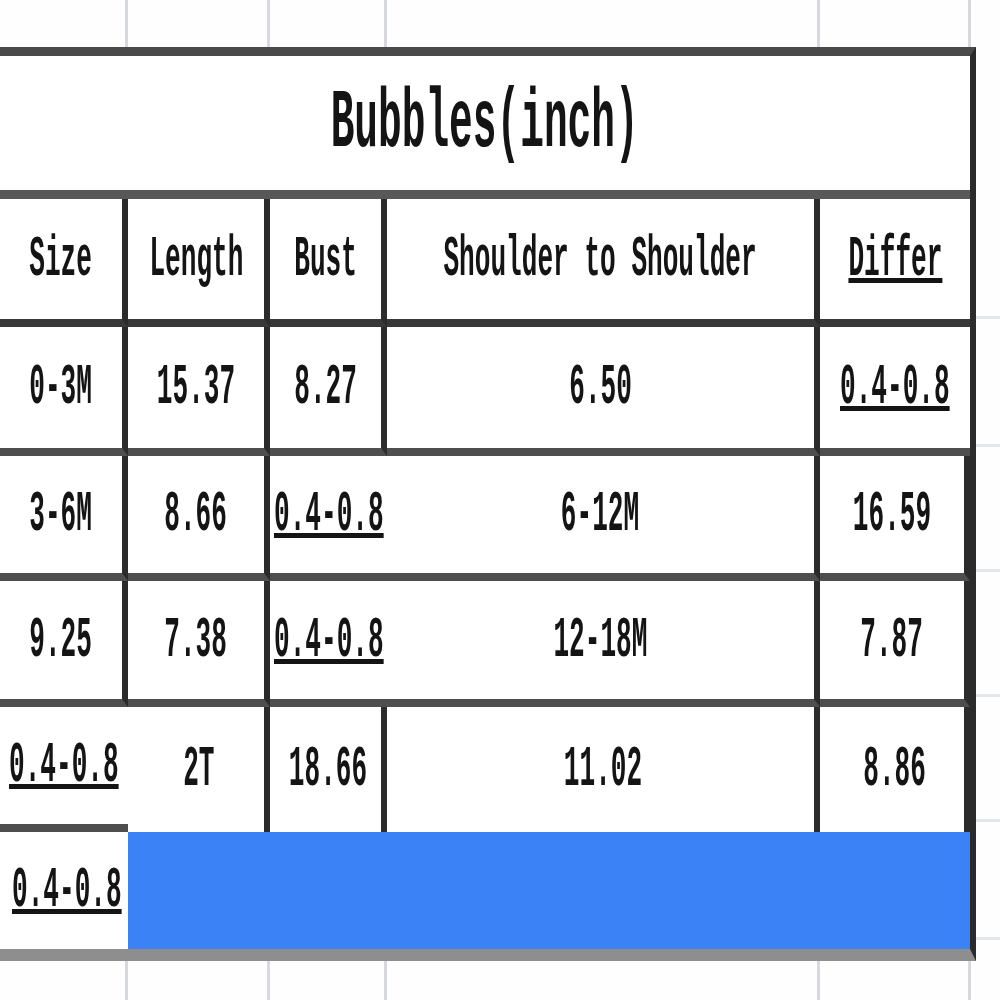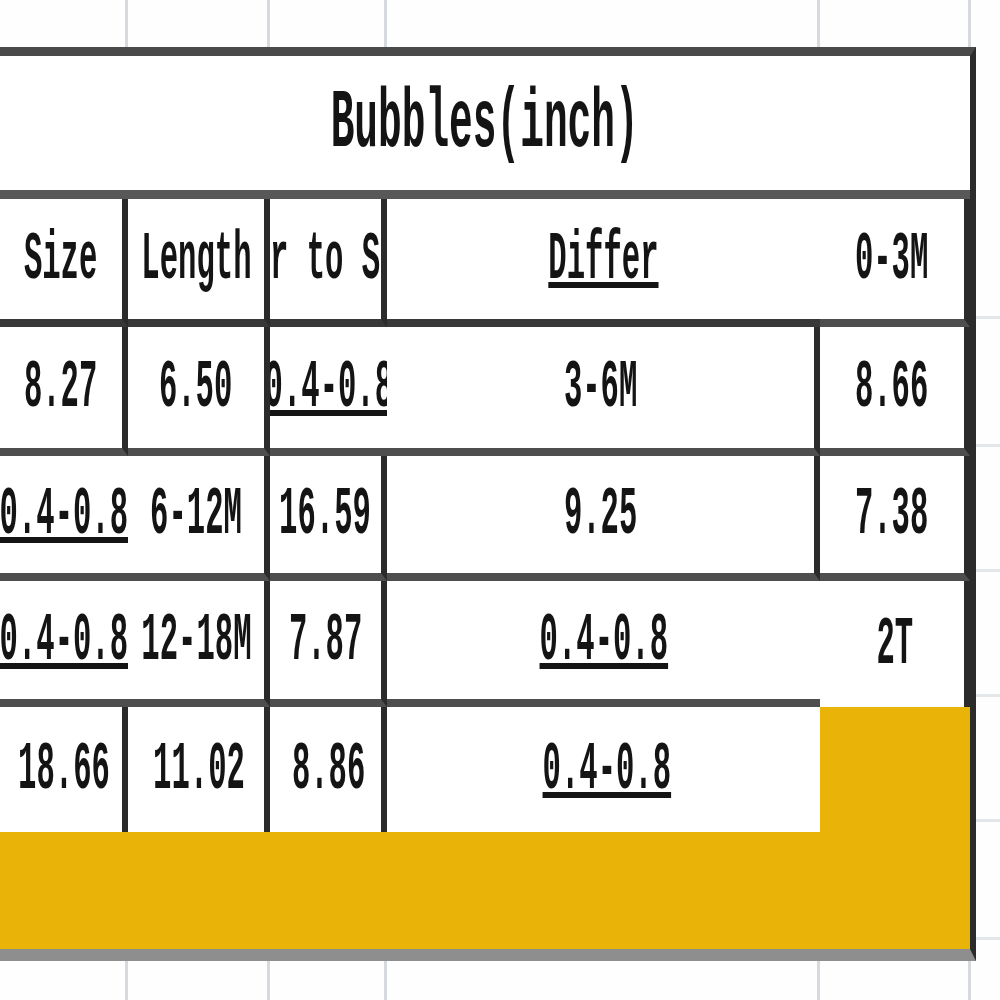--- a/index.html
+++ b/index.html
@@ -9,30 +9,30 @@
   }
   
   .vgrid{position:absolute;top:0;width:3px;height:1000px;background:#d6dade;z-index:0;}
   .hgrid{position:absolute;left:969px;width:31px;height:3px;background:#e4e7ea;z-index:0;}
 
   .size-table{
     position:absolute;left:0;top:47px;width:970px;z-index:2;
     display:grid;
     grid-template-columns:128px 142px 117px 433px 150px;
     grid-template-rows:143px 128px 129px 125px 126px 125px 117px;
-    background:#eab308;
+    background:#3b82f6;
     border-top:9px solid #4a4a4a;
     border-right:6px solid #2b2b2b;
     border-bottom:12px solid #8e8e8e;
     box-sizing:content-box;
     color:#141414;font-weight:700;
   }
   .cell{
     background:#ffffff;display:flex;align-items:center;justify-content:center;
-    overflow:hidden;font-size:68px;
+    overflow:hidden;font-size:58px;
     border-right:6px solid #2b2b2b;
     border-bottom:8px solid #4e4e4e;
     box-sizing:border-box;
   }
   .cell.lastcol{border-right:none;text-decoration:underline;}
   .cell.lastrow{border-bottom:none;padding-left:6px;}
   .title-cell{
     grid-column:1 / -1;border-right:none;font-size:84px;
     border-bottom:9px solid #585858;
   }
@@ -63,28 +63,34 @@
       <span class="t">Bubbles(inch)</span>
     </div>
 
     <div class="cell hdr">
       <span class="t">Size</span>
     </div>
     <div class="cell hdr">
       <span class="t">Length</span>
     </div>
     <div class="cell hdr">
+      <span class="t">Bust</span>
+    </div>
+    <div class="cell hdr">
       <span class="t">Shoulder to Shoulder</span>
     </div>
     <div class="cell hdr lastcol">
       <span class="t">Differ</span>
     </div>
 
     <div class="cell">
       <span class="t">0-3M</span>
+    </div>
+    <div class="cell">
+      <span class="t">15.37</span>
     </div>
     <div class="cell">
       <span class="t">8.27</span>
     </div>
     <div class="cell">
       <span class="t">6.50</span>
     </div>
     <div class="cell lastcol">
       <span class="t">0.4-0.8</span>
     </div>

